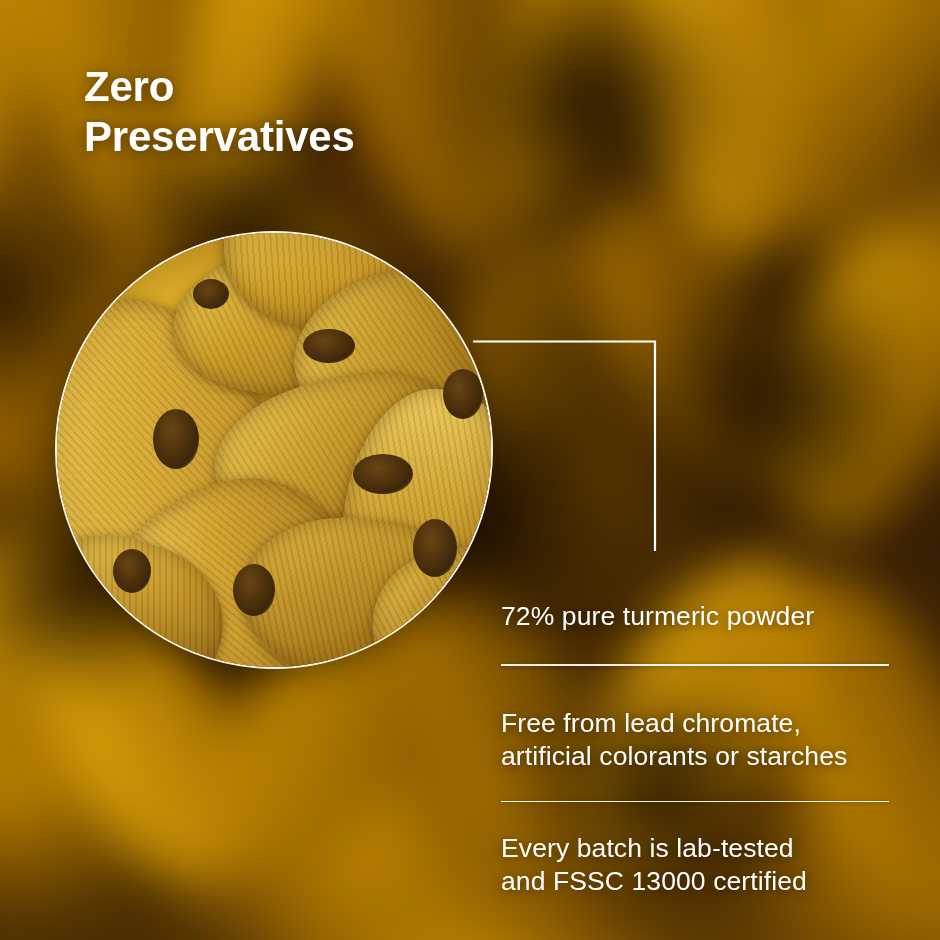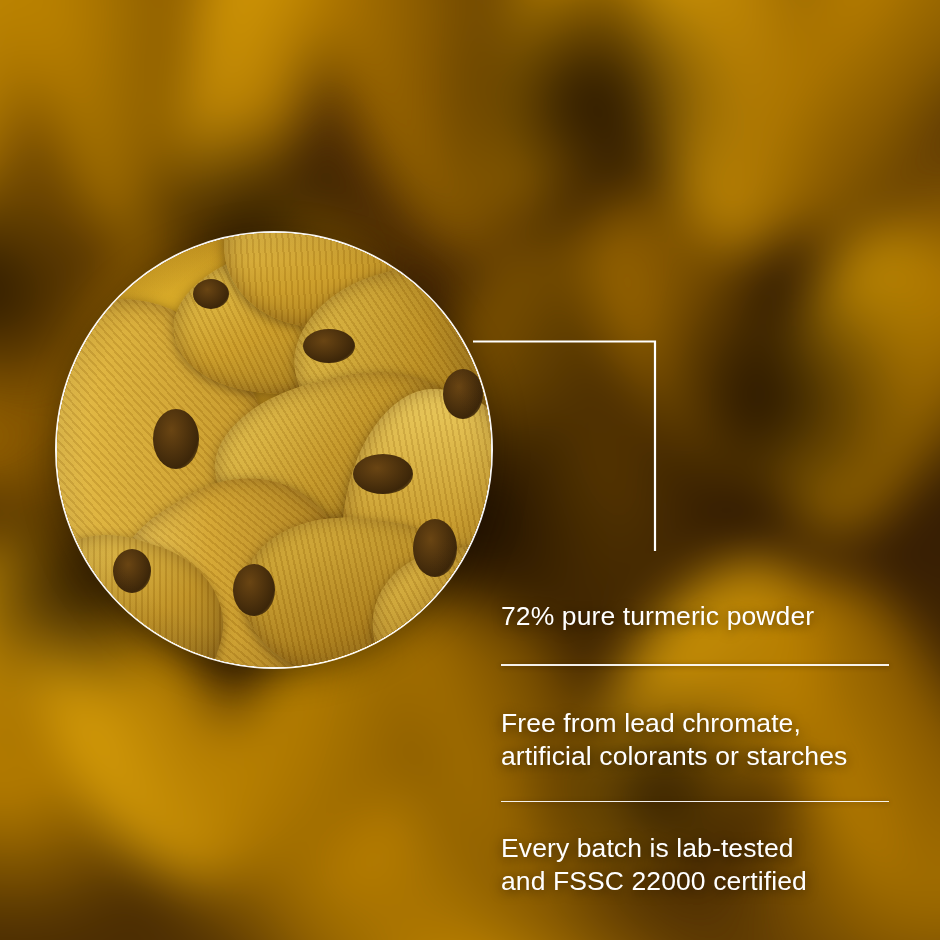--- a/index.html
+++ b/index.html
@@ -175,20 +175,22 @@
       <div class="shadow-blob" style="left:520px; top:40px;  width:300px; height:280px;"></div>
       <div class="shadow-blob" style="left:700px; top:330px; width:300px; height:300px;"></div>
       <div class="shadow-blob" style="left:200px; top:190px; width:260px; height:230px;"></div>
       <div class="shadow-blob" style="left:430px; top:470px; width:280px; height:260px;"></div>
       <div class="shadow-blob" style="left:40px;  top:560px; width:240px; height:220px;"></div>
       <div class="shadow-blob" style="left:600px; top:760px; width:280px; height:230px;"></div>
       <div class="shadow-blob" style="left:-60px; top:250px; width:240px; height:240px;"></div>
     </div>
   </div>
 
+  <div class="headline">Zero
+Preservatives</div>
 
   <div class="circle-inset">
     <div class="circle-photo">
 
       <div style="position:absolute;inset:0;background:
             radial-gradient(ellipse 240px 200px at 30% 25%, #e2b52c 0%, rgba(226,181,44,0) 70%),
             radial-gradient(ellipse 220px 210px at 75% 30%, #c99a24 0%, rgba(201,154,36,0) 70%),
             radial-gradient(ellipse 230px 220px at 25% 78%, #d9a92a 0%, rgba(217,169,42,0) 70%),
             radial-gradient(ellipse 240px 200px at 80% 80%, #b88c1e 0%, rgba(184,140,30,0) 70%),
             linear-gradient(150deg,#c79420 0%, #a87a16 55%, #8e6512 100%);"></div>
@@ -226,16 +228,16 @@
     <div class="bullet-text b1">72% pure turmeric powder</div>
 
     <div class="divider"></div>
 
     <div class="bullet-text b2">Free from lead chromate,
 artificial colorants or starches</div>
 
     <div class="divider"></div>
 
     <div class="bullet-text b3">Every batch is lab-tested
-and FSSC 22000 certified</div>
+and FSSC 13000 certified</div>
   </div>
 
 </div>
 
 </body></html>

